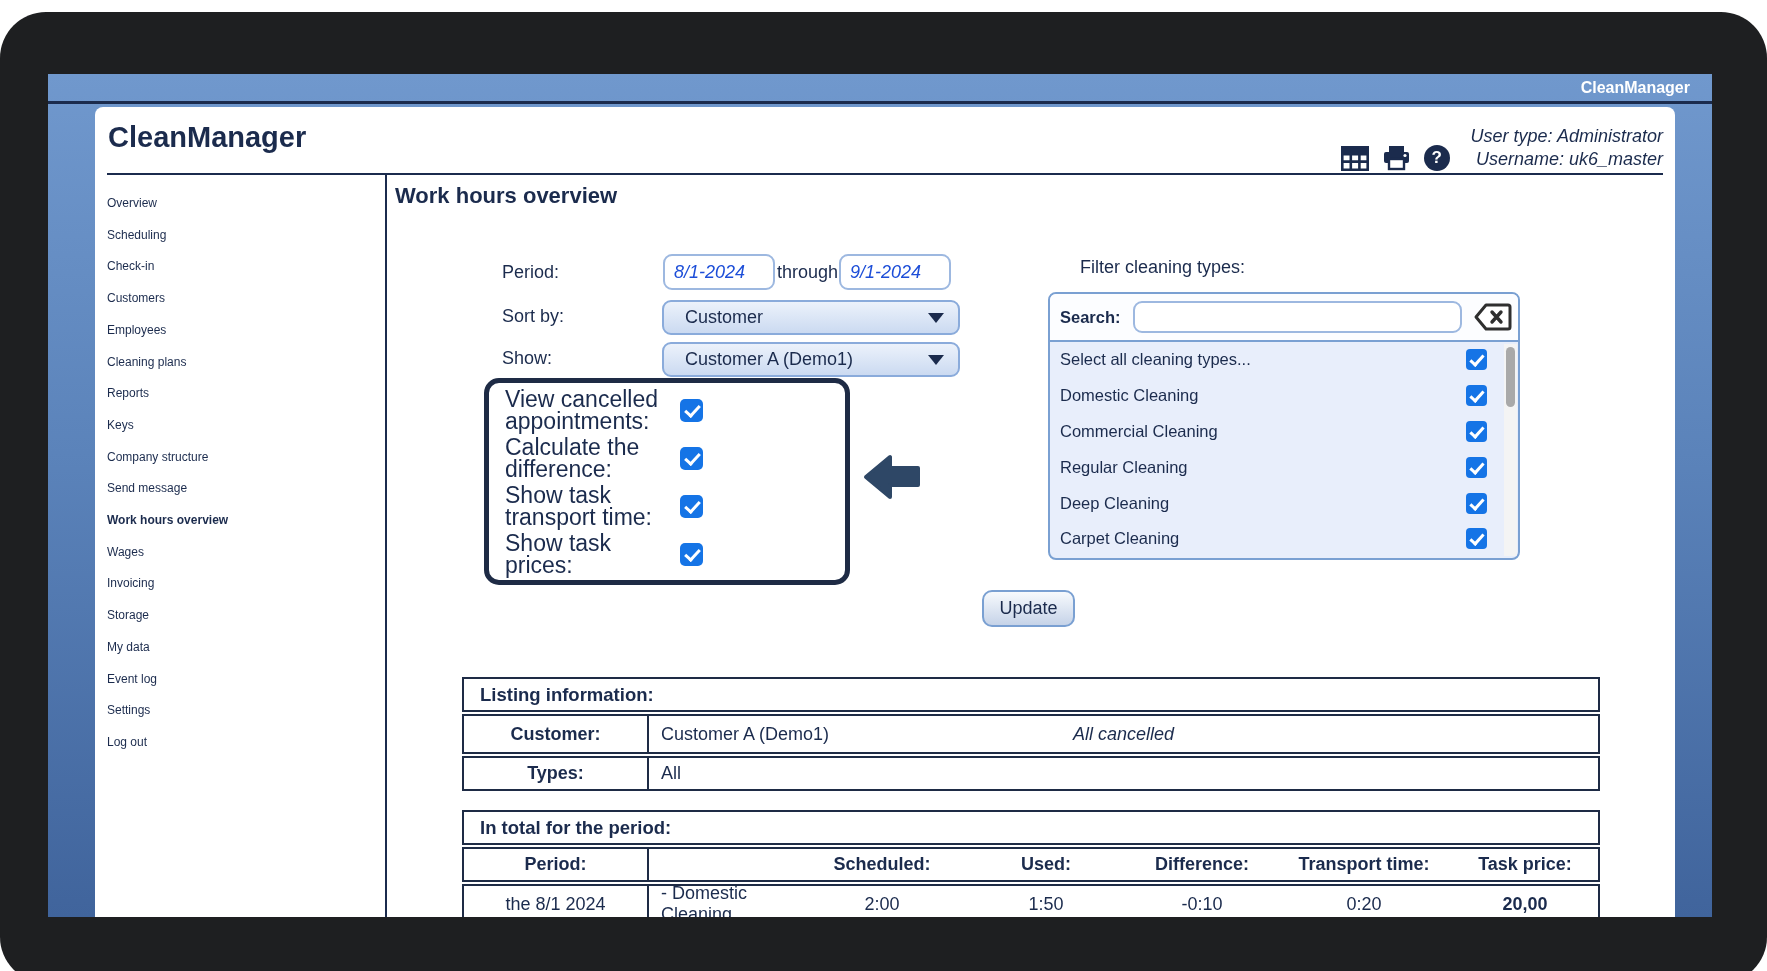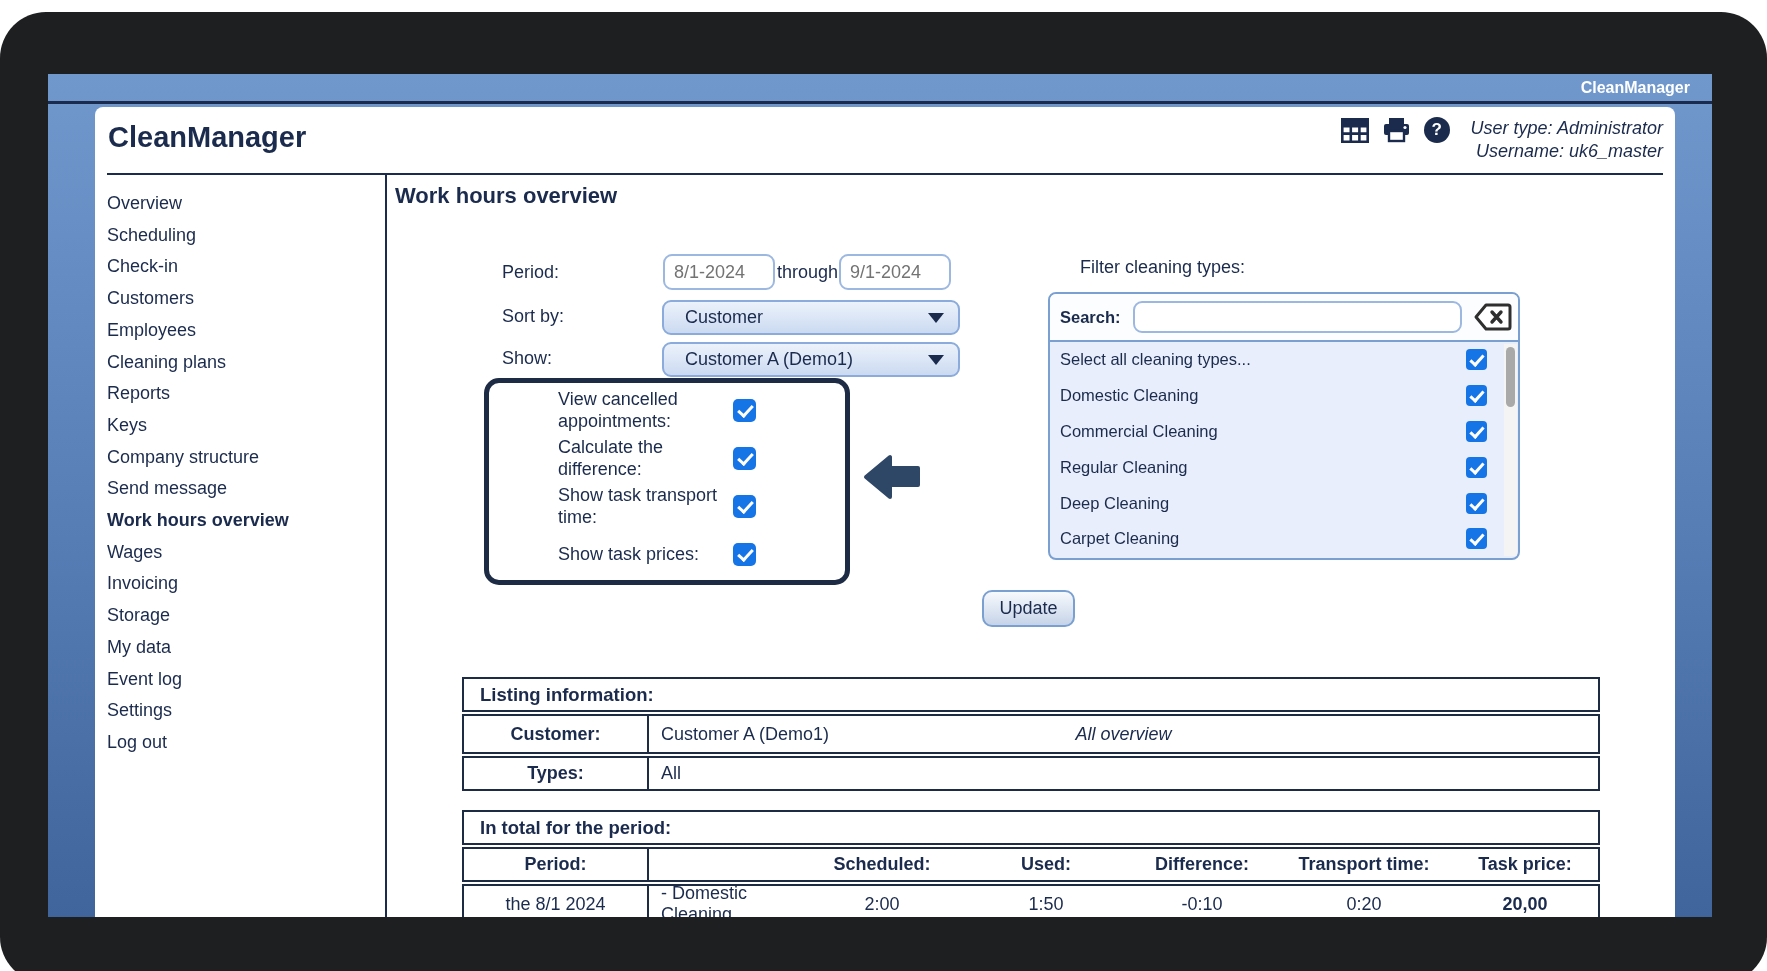--- a/index.html
+++ b/index.html
@@ -12,54 +12,54 @@
             overflow:hidden; }
   .titlebar { height:30px; border-bottom:3px solid #1b2b4d; display:flex;
               align-items:center; justify-content:flex-end; padding-right:22px;
               color:#ffffff; font-weight:bold; font-size:16px; }
   .panel { position:absolute; left:47px; top:33px; width:1580px; height:810px;
            background:#ffffff; border-radius:8px 8px 0 0; overflow:hidden; color:#1b2b4d; }
 
   
   .app-title { position:absolute; left:13px; top:14px; font-size:29px; font-weight:bold; }
   .header-right { position:absolute; right:12px; top:10px; height:54px;
-                  display:flex; align-items:flex-start; gap:21px; }
+                  display:flex; align-items:flex-end; gap:21px; }
   .icon-row { display:flex; align-items:center; gap:14px; }
   .hicon { display:block; cursor:pointer; }
   .help-icon { width:26px; height:26px; border-radius:50%; background:#1b2b4d;
                display:flex; align-items:center; justify-content:center; cursor:pointer; }
   .help-icon::after { content:"?"; color:#fff; font-weight:bold; font-size:17px; }
   .user-info { text-align:right; font-style:italic; font-size:18px; line-height:23px; }
   .header-rule { position:absolute; left:12px; right:12px; top:66px; border-top:2px solid #1b2b4d; }
 
   
   .sidebar { position:absolute; left:0; top:68px; bottom:0; width:290px; padding-top:13px; }
-  .side-item { padding-left:12px; line-height:31.7px; font-size:18px; cursor:pointer; white-space:nowrap; }
+  .side-item { padding-left:12px; line-height:31.7px; font-size:12px; cursor:pointer; white-space:nowrap; }
   .side-item.active { font-weight:bold; }
   .divider { position:absolute; left:290px; top:68px; bottom:0; width:2px; background:#1b2b4d; }
 
   
   .main { position:absolute; left:292px; top:68px; right:0; bottom:0; }
   .page-title { position:absolute; left:8px; top:8px; font-size:22px; font-weight:bold; }
   .flabel { position:absolute; font-size:18px; }
   .text-input { position:absolute; width:112px; height:36px; border:2px solid #9db8e0;
                 border-radius:9px; background:#fff; font-size:18px; padding:0 9px;
-                color:#737373; font-family:"Liberation Sans", sans-serif; }
+                color:#1d4ed8; font-family:"Liberation Sans", sans-serif;font-style:italic; }
   .dropdown { position:absolute; width:298px; height:35px; border:2px solid #8aabdb;
               border-radius:9px; background:linear-gradient(180deg,#ecf2fb,#cbdaf1);
               display:flex; align-items:center; justify-content:space-between;
               padding:0 14px 0 21px; font-size:18px; cursor:pointer; }
   .caret { width:0; height:0; border-left:8px solid transparent;
            border-right:8px solid transparent; border-top:10px solid #1b2b4d; }
 
   
   .options-box { position:absolute; left:97px; top:203px; width:366px; height:207px;
                  border:5px solid #1e2b45; border-radius:15px; background:#fff; padding:3px 0; }
-  .option-row { height:48px; display:flex; align-items:center; justify-content:center;
-                padding:0 36px 0 16px; font-size:18px; line-height:22px; }
+  .option-row { height:48px; display:flex; align-items:center; justify-content:flex-start;
+                padding:0 36px 0 16px; font-size:23px; line-height:22px; }
   .option-label { width:175px; }
   .cb { position:relative; width:23px; height:23px; background:#1574e6; border-radius:5px;
         flex:none; cursor:pointer; }
   .cb::after { content:""; position:absolute; left:8px; top:3px; width:6px; height:12px;
                border:solid #fff; border-width:0 3.2px 3.2px 0; transform:rotate(42deg); }
   .cb.small { width:21px; height:21px; border-radius:4px; }
   .cb.small::after { left:7px; top:3px; width:5px; height:11px; border-width:0 3px 3px 0; }
 
   .big-arrow { position:absolute; left:476px; top:277px; }
 
@@ -279,21 +279,21 @@
         </div>
 
         <button class="update-btn">Update</button>
 
         <div class="tbl" style="left:75px; top:502px;">
           <div class="tbl-title">Listing information:</div>
           <div class="tbl-row r40">
             <div class="lbl-cell">Customer:</div>
             <div class="val-cell">
               <span>Customer A (Demo1)</span>
-              <span class="note">All overview</span>
+              <span class="note">All cancelled</span>
             </div>
           </div>
           <div class="tbl-row r31">
             <div class="lbl-cell">Types:</div>
             <div class="val-cell">All</div>
           </div>
         </div>
 
         <div class="tbl" style="left:75px; top:635px;">
           <div class="tbl-title">In total for the period:</div>

